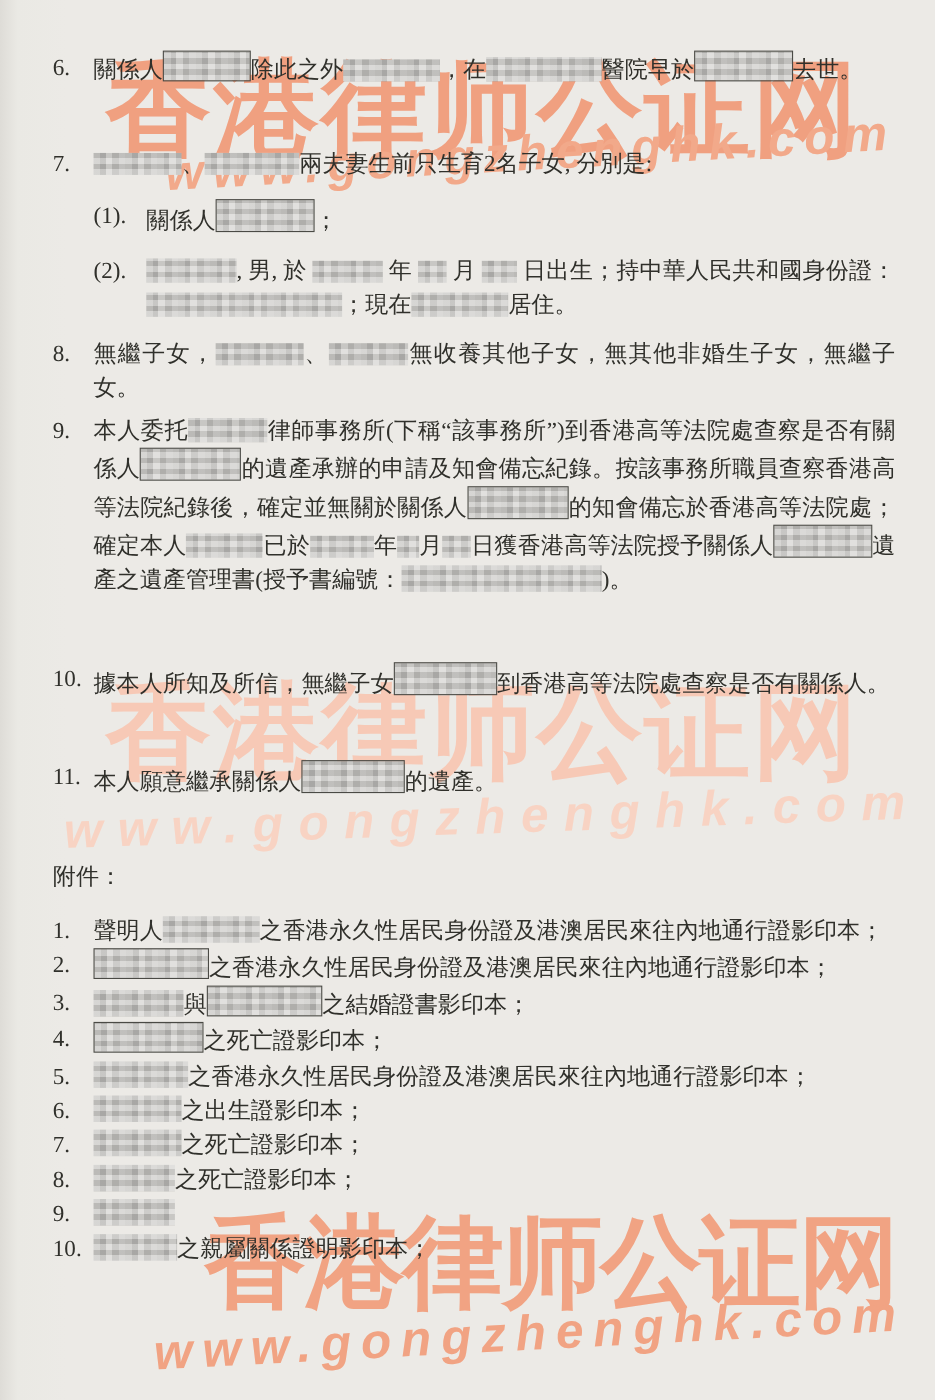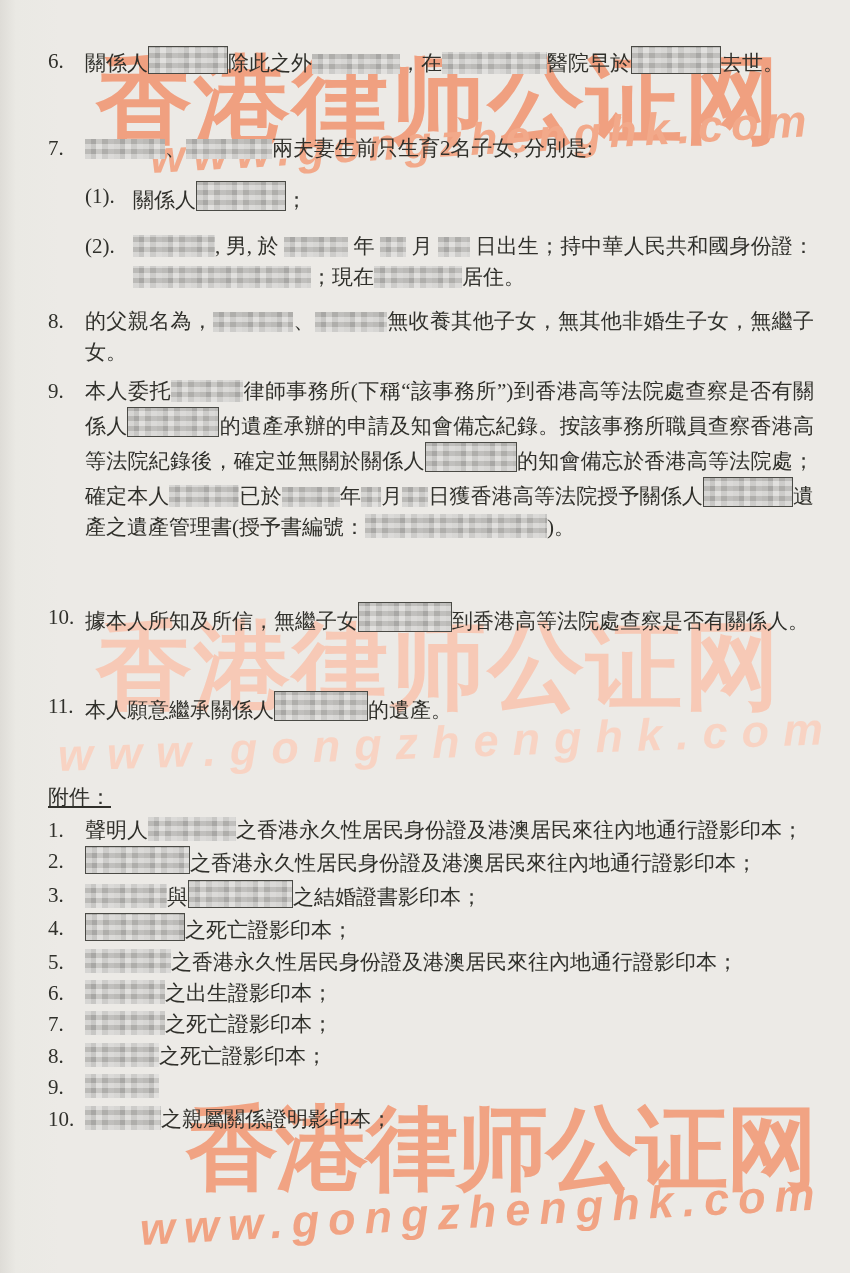--- a/index.html
+++ b/index.html
@@ -40,21 +40,21 @@
   .row.sub{margin-left:37px;}
   .row.sub .num{flex:0 0 48px;}
   .redact{
     display:inline-block;
     vertical-align:-4px;
     background:
       repeating-linear-gradient(0deg,rgba(255,255,255,0.25) 0 5px,rgba(0,0,0,0.07) 5px 10px),
       repeating-linear-gradient(90deg,#c9c8c5 0 6px,#b5b4b1 6px 11px,#d7d6d3 11px 17px,#bcbbb8 17px 23px,#cfcecb 23px 29px);
   }
   .redact.bordered{border:1.5px solid #4a4a45;}
-  .attach-heading{margin-bottom:2px;text-decoration:underline;}
+  .attach-heading{margin-bottom:18px;}
   .attach .row{line-height:31.4px;}
 </style>
 </head>
 <body>
 
 <div class="page">
 
   <div class="wm wm-cjk wm-cjk-top">香港律师公证网</div>
   <div class="wm wm-url wm-url-top">www.gongzhenghk.com</div>
   <div class="wm wm-cjk wm-cjk-mid">香港律师公证网</div>
@@ -75,21 +75,21 @@
         <div class="row sub" style="margin-bottom: 15px;">
           <span class="num">(1).</span>
           <span class="content"><span>關係人</span><span class="redact bordered" style="width: 88px; height: 28px;"></span><span>；</span></span>
         </div>
         <div class="row sub" style="margin-bottom: 13px;">
           <span class="num">(2).</span>
           <span class="content"><span class="redact" style="width: 82px; height: 22px;"></span><span>, 男, 於 </span><span class="redact" style="width: 64px; height: 20px;"></span><span> 年 </span><span class="redact" style="width: 26px; height: 20px;"></span><span> 月 </span><span class="redact" style="width: 32px; height: 20px;"></span><span> 日出生；持中華人民共和國身份證：</span><span class="redact" style="width: 178px; height: 22px;"></span><span>；現在</span><span class="redact" style="width: 88px; height: 22px;"></span><span>居住。</span></span>
         </div>
         <div class="row" style="margin-bottom: 8px;">
           <span class="num">8.</span>
-          <span class="content"><span>的父親名為，</span><span class="redact" style="width: 80px; height: 20px;"></span><span>、</span><span class="redact" style="width: 72px; height: 20px;"></span><span>無收養其他子女，無其他非婚生子女，無繼子女。</span></span>
+          <span class="content"><span>無繼子女，</span><span class="redact" style="width: 80px; height: 20px;"></span><span>、</span><span class="redact" style="width: 72px; height: 20px;"></span><span>無收養其他子女，無其他非婚生子女，無繼子女。</span></span>
         </div>
         <div class="row" style="margin-bottom: 59px;">
           <span class="num">9.</span>
           <span class="content"><span>本人委托</span><span class="redact" style="width: 72px; height: 22px;"></span><span>律師事務所(下稱“該事務所”)到香港高等法院處查察是否有關係人</span><span class="redact bordered" style="width: 90px; height: 28px;"></span><span>的遺產承辦的申請及知會備忘紀錄。按該事務所職員查察香港高等法院紀錄後，確定並無關於關係人</span><span class="redact bordered" style="width: 90px; height: 28px;"></span><span>的知會備忘於香港高等法院處；確定本人</span><span class="redact" style="width: 70px; height: 22px;"></span><span>已於</span><span class="redact" style="width: 58px; height: 20px;"></span><span>年</span><span class="redact" style="width: 20px; height: 20px;"></span><span>月</span><span class="redact" style="width: 26px; height: 20px;"></span><span>日獲香港高等法院授予關係人</span><span class="redact bordered" style="width: 88px; height: 28px;"></span><span>遺產之遺產管理書(授予書編號：</span><span class="redact" style="width: 182px; height: 24px;"></span><span>)。</span></span>
         </div>
         <div class="row" style="margin-bottom: 54px;">
           <span class="num">10.</span>
           <span class="content"><span>據本人所知及所信，無繼子女</span><span class="redact bordered" style="width: 92px; height: 28px;"></span><span>到香港高等法院處查察是否有關係人。</span></span>
         </div>
         <div class="row" style="margin-bottom: 56px;">

